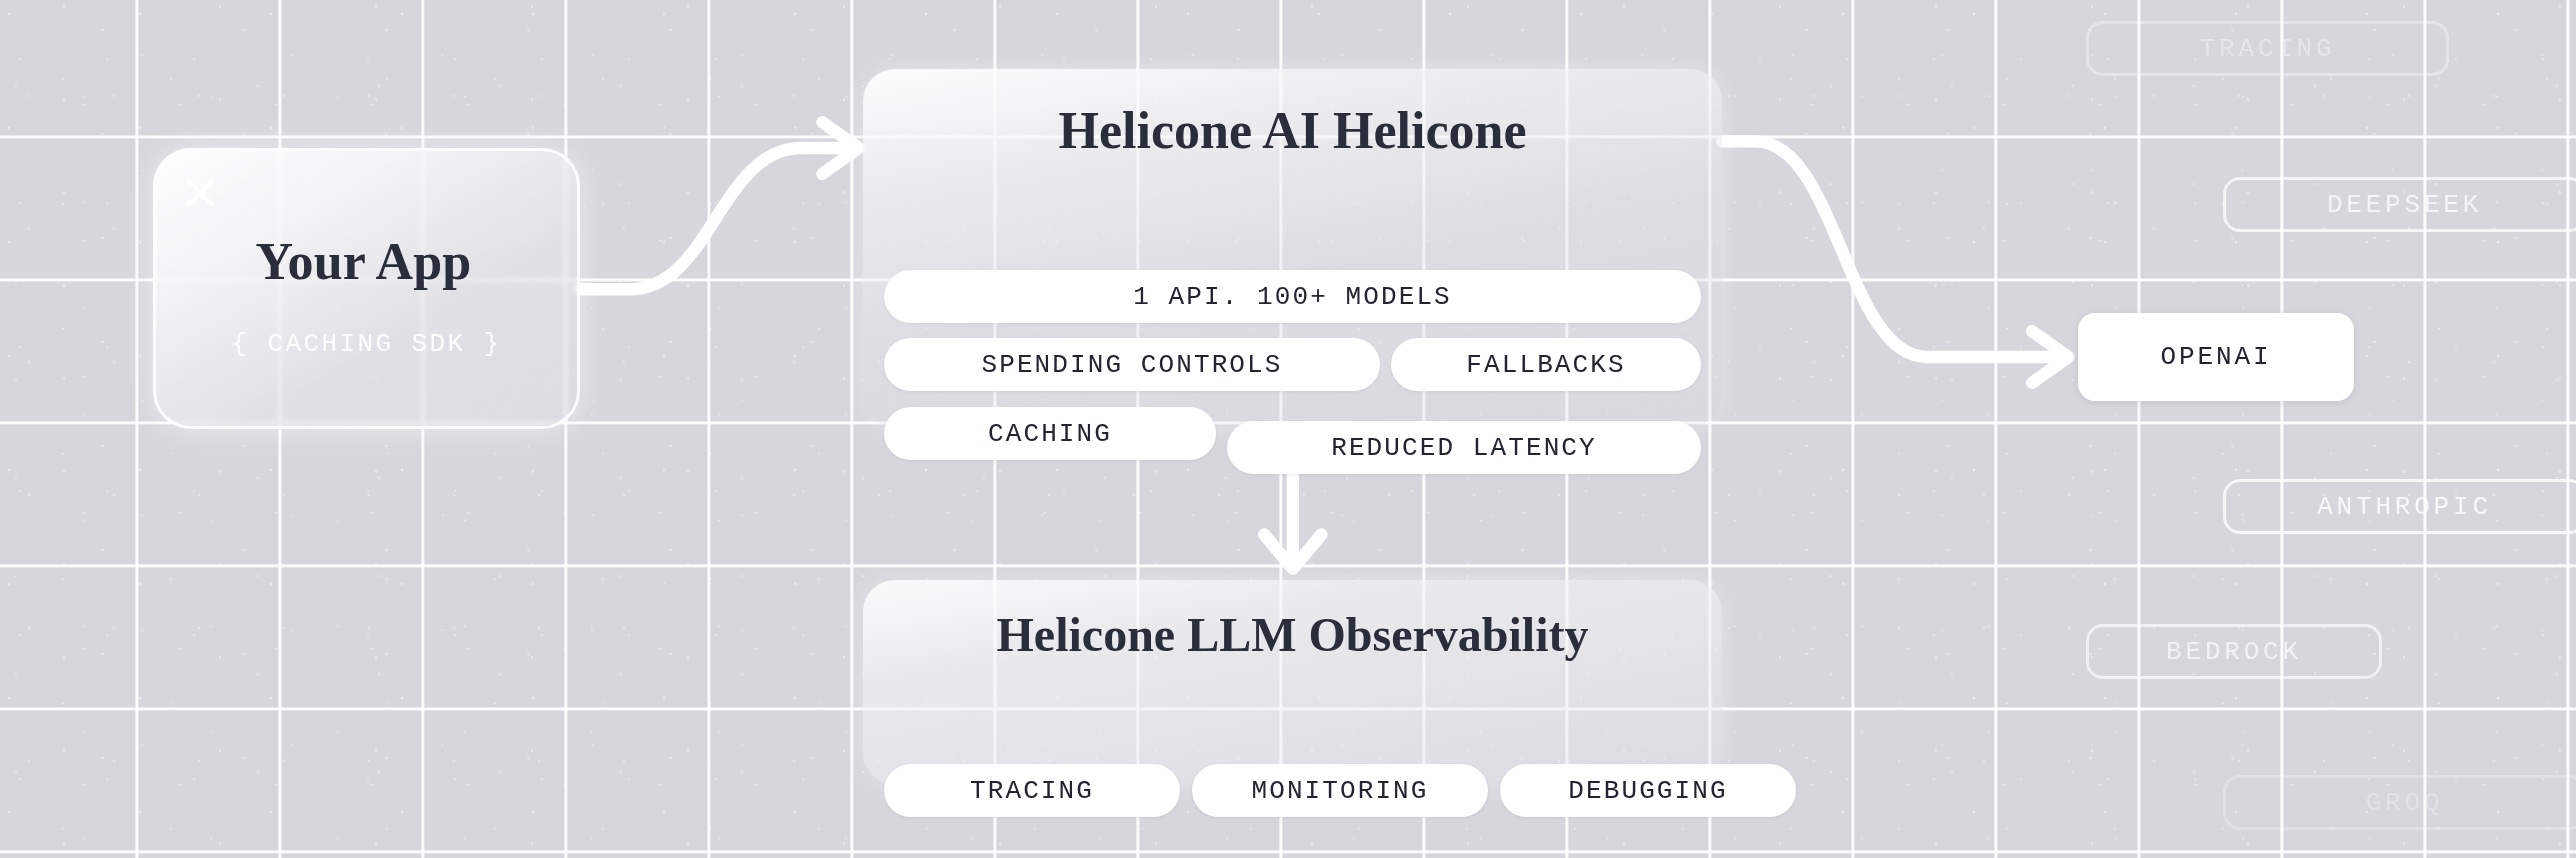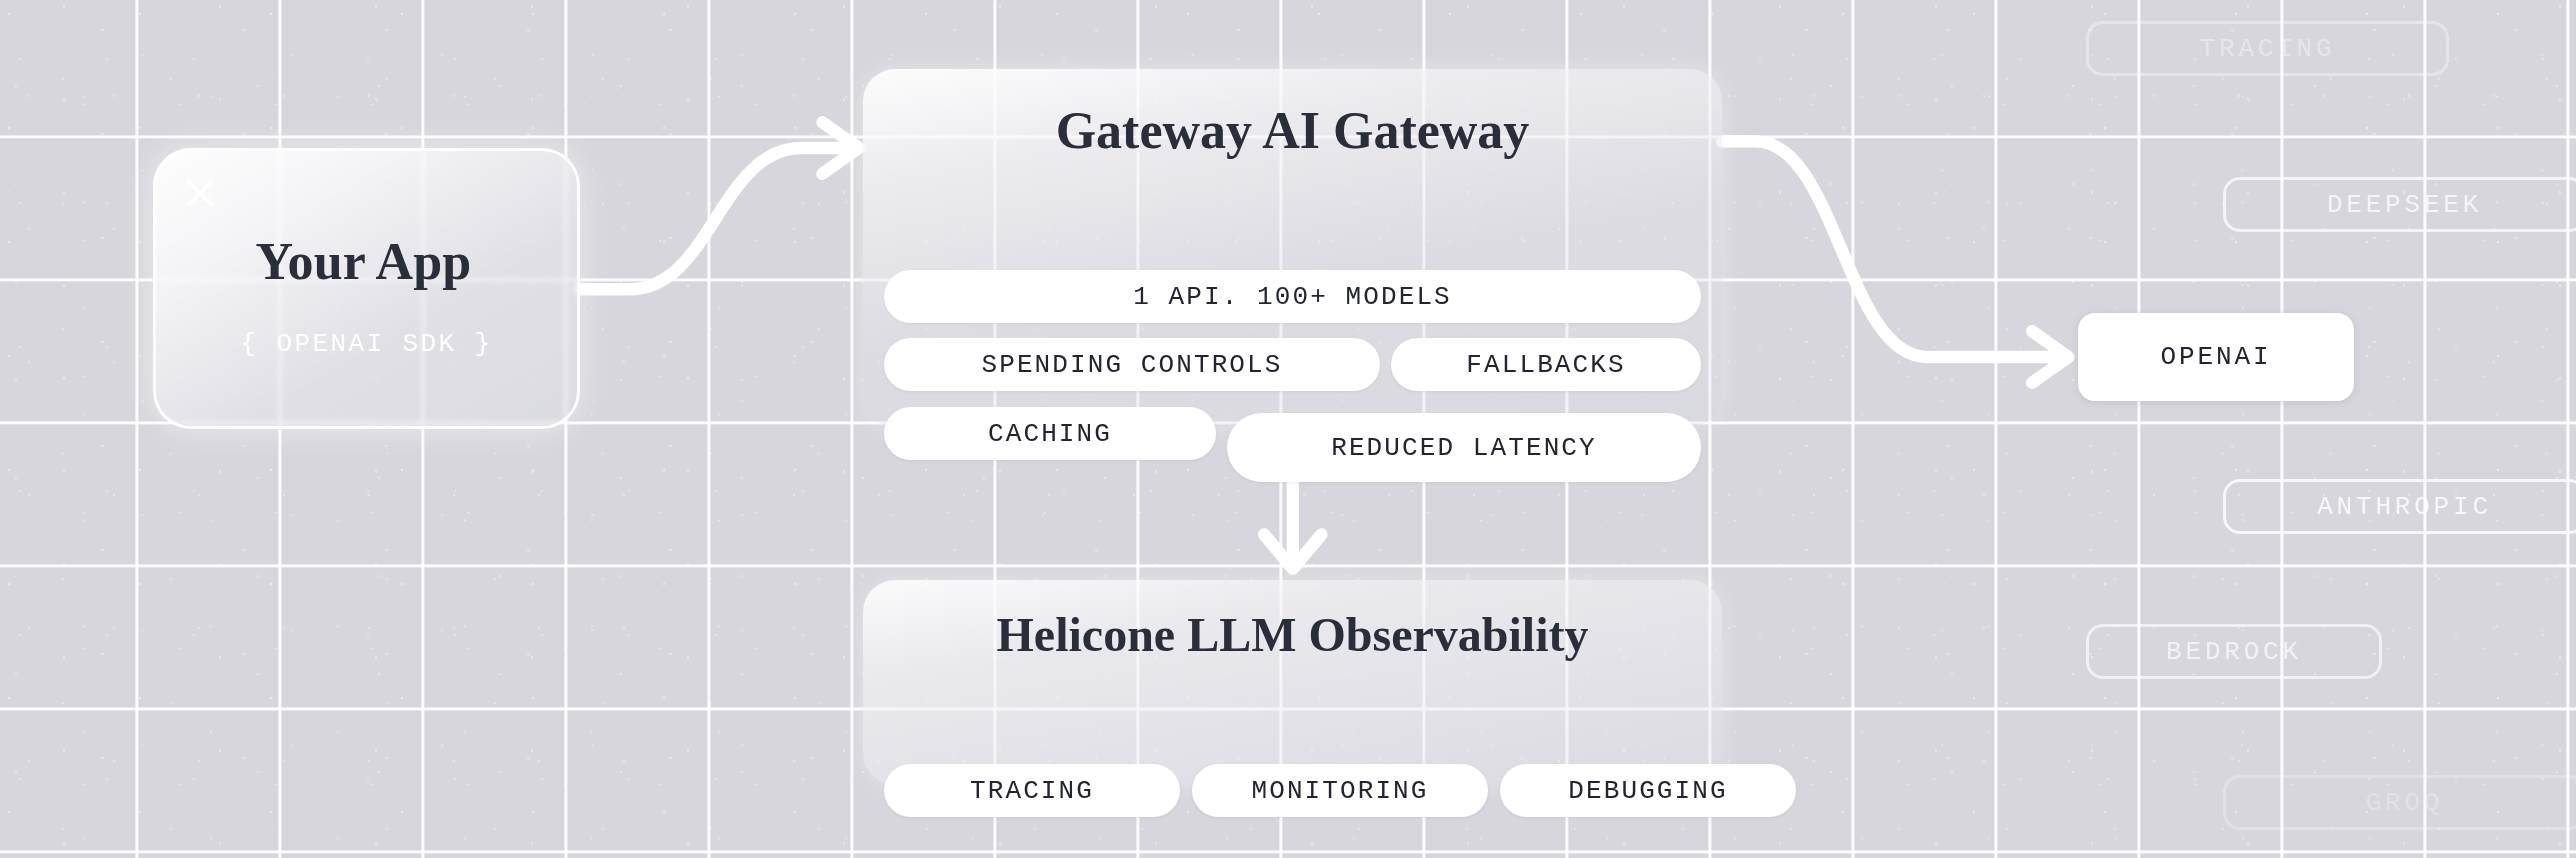--- a/index.html
+++ b/index.html
@@ -129,21 +129,21 @@
     box-shadow:0 1px 2.9px rgba(120,120,135,.13);
     white-space:nowrap;
     margin-top:48px;
   }
 
   
   .p-api    { left:21px;  width:817px; top:153px; height:53px; }
   .p-spend  { left:21px;  width:496px; top:221px; height:53px; }
   .p-fall   { left:528px; width:310px; top:221px; height:53px; }
   .p-cache  { left:21px;  width:332px; top:290px; height:53px;text-align:center; }
-  .p-latency{ left:364px; width:474px; top:296px; height:69px; }
+  .p-latency{ left:364px; width:474px; top:304px; height:53px; }
 
   
   .p-trace  { left:21px;  width:296px; top:136px; height:53px; }
   .p-monitor{ left:329px; width:296px; top:136px; height:53px; }
   .p-debug  { left:637px; width:296px; top:136px; height:53px; }
 
   
   .provider {
     position:absolute;
     border-radius:17px;
@@ -205,25 +205,25 @@
     </g>
   </svg>
 
   <div class="card app-card">
     <span class="app-close">
       <svg width="32" height="32" viewBox="0 0 34 34" aria-hidden="true">
         <path d="M5 5 L29 29 M29 5 L5 29" stroke="#ffffff" stroke-width="4.2" stroke-linecap="round"></path>
       </svg>
     </span>
     <div class="app-title">Your App</div>
-    <div class="app-sdk">{ OPENAI SDK }</div>
+    <div class="app-sdk">{ CACHING SDK }</div>
   </div>
 
   <div class="card gw-card">
-    <div class="gw-title">Gateway AI Gateway</div>
+    <div class="gw-title">Helicone AI Helicone</div>
 
     <div class="pill p-api">1 API. 100+ MODELS</div>
     <div class="pill p-spend">SPENDING CONTROLS</div>
     <div class="pill p-fall">FALLBACKS</div>
     <div class="pill p-cache">CACHING</div>
     <div class="pill p-latency">REDUCED LATENCY</div>
   </div>
 
   <div class="card obs-card">
     <div class="obs-title">Helicone LLM Observability</div>

